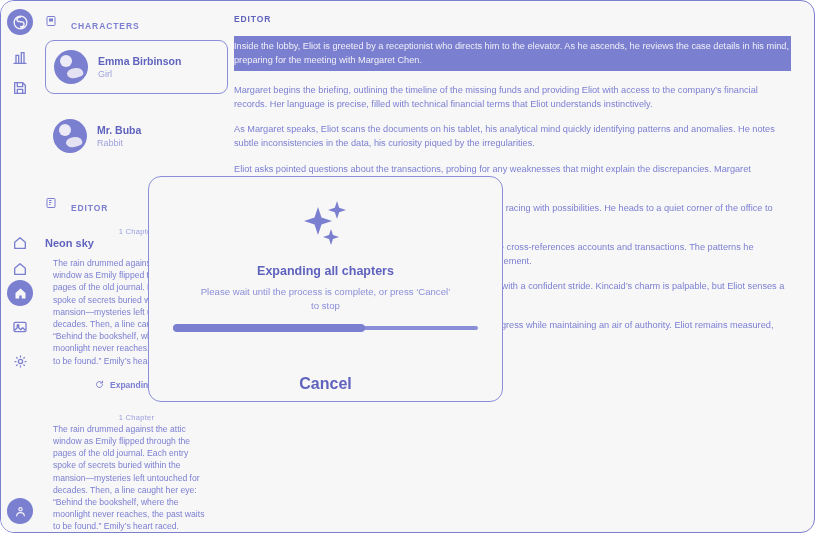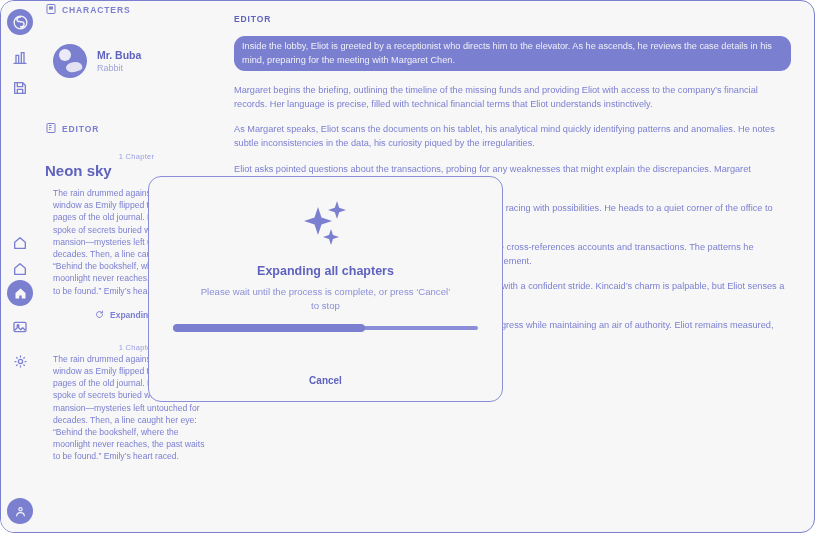--- a/index.html
+++ b/index.html
@@ -73,23 +73,23 @@
 
   
   .left-panel {
     position: absolute;
     left: 38px; top: 0;
     width: 195px; height: 533px;
     overflow: hidden;
   }
   .section-head {
     display: flex;
-    align-items: center;
-    gap: 5px;
-    padding: 0 0 0 6px;
+    align-items: flex-end;
+    gap: 14px;
+    padding: 12px 0 0 6px;
     color: #7b7fd0;
   }
   .section-head .lbl {
     font-size: 8.5px;
     font-weight: bold;
     letter-spacing: 0.9px;
   }
 
   .char-card {
     margin: 9px 6px 0 6px;
@@ -141,21 +141,21 @@
 
   .chapter-block { padding: 0 6px; }
   .chap-meta {
     font-size: 7.5px;
     color: #9a9ee0;
     letter-spacing: .3px;
     margin-bottom: 1px;
     text-align: center;
   }
   .chap-title {
-    font-size: 15px;
+    font-size: 11px;
     font-weight: bold;
     color: #5f63bd;
     margin-bottom: 8px;
   }
   .chap-body {
     font-size: 8.6px;
     line-height: 12.2px;
     color: #7b7fd0;
     padding-left: 8px;
     width: 152px;
@@ -190,23 +190,22 @@
   }
   .doc p {
     margin: 0 0 12px 0;
     font-size: 9.2px;
     line-height: 13.6px;
     color: #7b7fd0;
   }
   .doc p.sel {
     background: #7b7fd0;
     color: #f0f0f7;
-    padding: 4px 8px;
+    padding: 4px 0;
     margin-bottom: 13px;
-    border-radius: 11px;
   }
 
   
   .overlay {
     position: absolute;
     inset: 0;
     z-index: 10;
   }
   .modal {
     position: absolute;
@@ -248,21 +247,21 @@
   .pbar .fill {
     position: absolute;
     left: 0; top: -2px;
     height: 8px;
     width: 63%;
     background: #7b7fd0;
     border-radius: 4px;
   }
   .modal-cancel {
     margin-top: 44px;
-    font-size: 10px;
+    font-size: 16px;
     font-weight: bold;
     color: #5f63bd;
     background: none;
     border: none;
     cursor: pointer;
     font-family: "Liberation Sans", sans-serif;
   }
 </style>
 </head>
 <body>
@@ -339,20 +338,27 @@
     <div class="section-head">
       <span>
         <svg width="12" height="12" viewBox="0 0 24 24" fill="none" stroke="#7b7fd0" stroke-width="2" stroke-linejoin="round">
           <rect x="4" y="3" width="16" height="18" rx="1.5"></rect>
           <rect x="8" y="7" width="8" height="6" fill="#7b7fd0" stroke="none"></rect>
         </svg>
       </span>
       <span class="lbl">CHARACTERS</span>
     </div>
 
+    <div class="char-card selected">
+      <div class="char-av"></div>
+      <div>
+        <div class="char-name">Emma Birbinson</div>
+        <div class="char-role">Girl</div>
+      </div>
+    </div>
 
     <div class="char-card" style="margin-top:16px">
       <div class="char-av"></div>
       <div>
         <div class="char-name">Mr. Buba</div>
         <div class="char-role">Rabbit</div>
       </div>
     </div>
 
     <div class="section-head" style="padding-top:33px">

